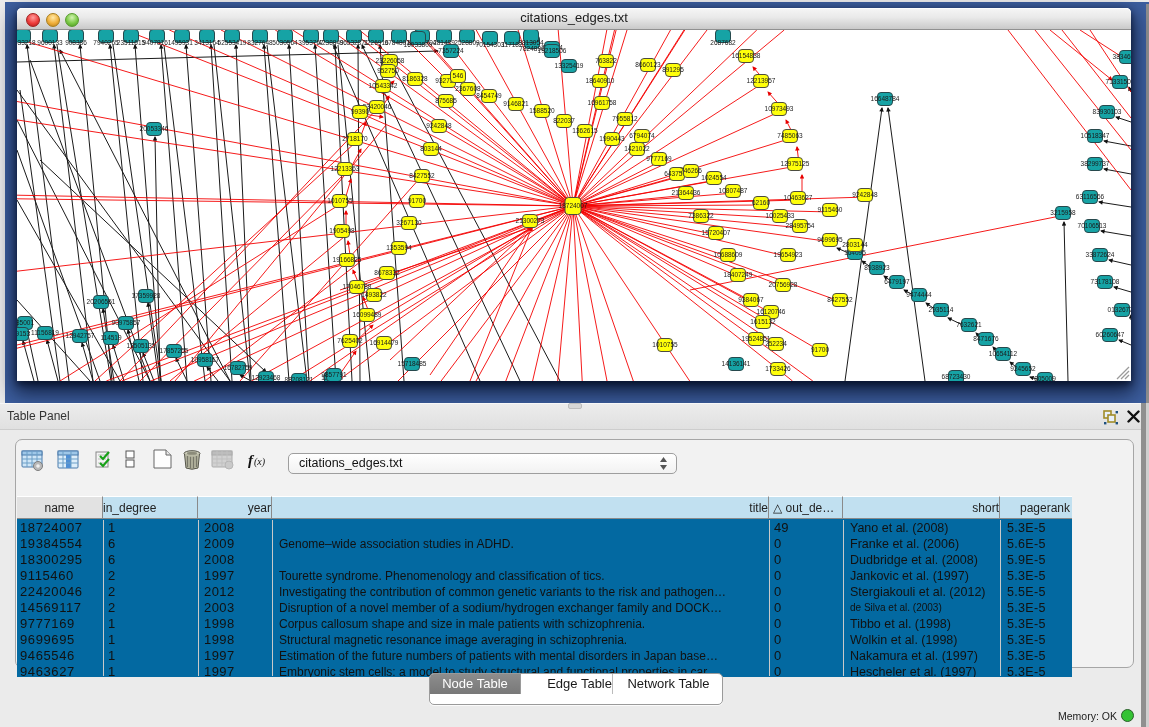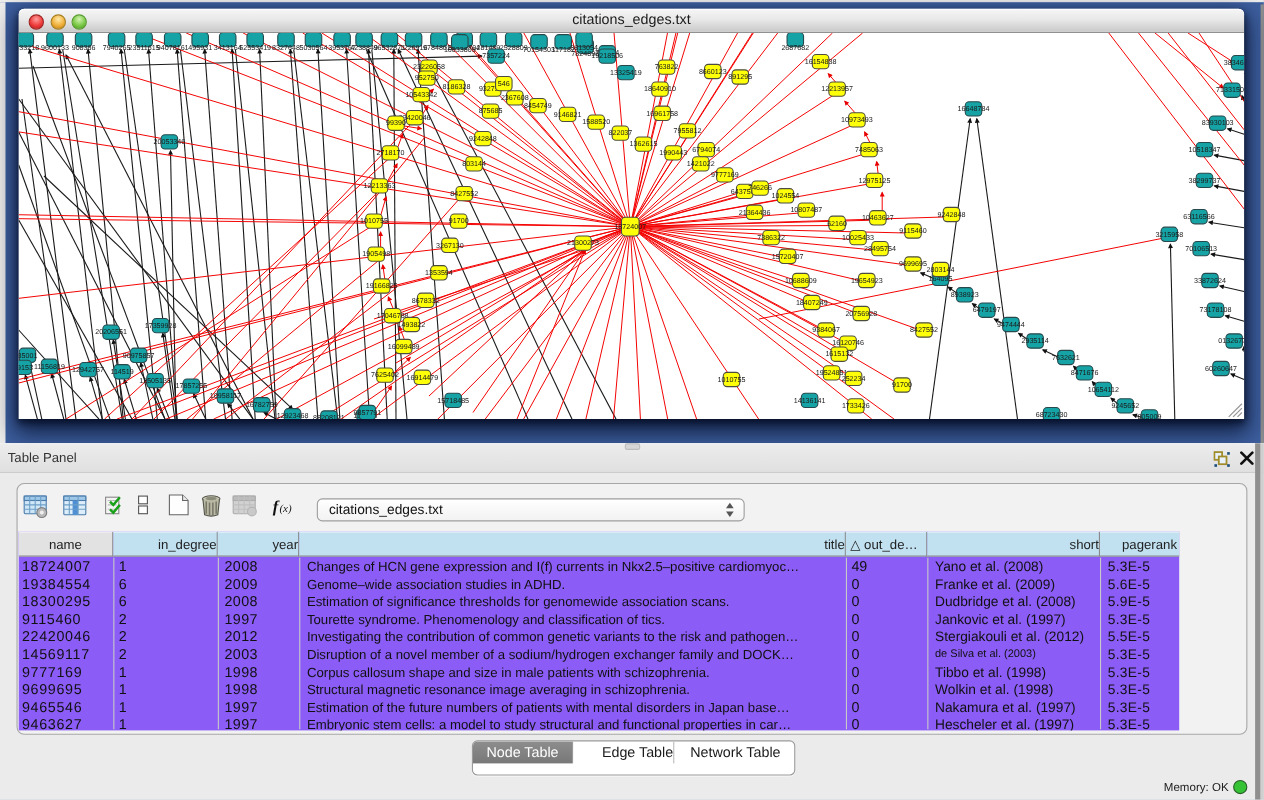--- a/index.html
+++ b/index.html
@@ -638,61 +638,59 @@
 </svg>
 
   <div class="abs" style="left:272px;top:13px;width:389px;height:21px;background:linear-gradient(#ffffff,#f2f2f2);border:1px solid #9e9e9e;border-radius:5px;box-sizing:border-box">
     <div class="abs" style="left:10px;top:2px;font-size:12.5px;color:#111">citations_edges.txt</div>
     <svg width="9" height="13" viewBox="0 0 9 13" style="position:absolute;right:8px;top:3px">
       <path d="M4.5 0 L8 5 H1 Z" fill="#555"></path>
         <path d="M4.5 13 L1 8 H8 Z" fill="#555"></path>
     </svg>
   </div>
 
-  <div class="abs" style="left:1px;top:43px;width:1055px;height:181px;background:#8b5cf6;overflow:hidden">
+  <div class="abs" style="left:1px;top:56px;width:1055px;height:181px;background:#0369a1;overflow:hidden">
     <div class="abs" style="left:0;top:0;width:1117px;height:23px">
         <div style="position:absolute;left:0px;top:0;width:86px;height:23px;background:#e2e2e2;border-right:1px solid #8a8a8a;border-top:1px solid #fff;border-bottom:1px solid #8a8a8a;font-size:12px;color:#222;text-align:center;line-height:22px;box-sizing:border-box;white-space:nowrap;overflow:hidden">name</div>
-<div style="position:absolute;left:86px;top:0;width:95px;height:23px;background:#c1e0f0;border-right:1px solid #8a8a8a;border-top:1px solid #fff;border-bottom:1px solid #8a8a8a;font-size:12px;color:#222;text-align:right;line-height:22px;box-sizing:border-box;white-space:nowrap;overflow:hidden">in_degree</div>
+<div style="position:absolute;left:86px;top:0;width:95px;height:23px;background:#c1e0f0;border-right:1px solid #8a8a8a;border-top:1px solid #fff;border-bottom:1px solid #8a8a8a;font-size:12px;color:#222;text-align:left;line-height:22px;box-sizing:border-box;white-space:nowrap;overflow:hidden">in_degree</div>
 <div style="position:absolute;left:181px;top:0;width:74px;height:23px;background:#c1e0f0;border-right:1px solid #8a8a8a;border-top:1px solid #fff;border-bottom:1px solid #8a8a8a;font-size:12px;color:#222;text-align:right;line-height:22px;box-sizing:border-box;white-space:nowrap;overflow:hidden">year</div>
 <div style="position:absolute;left:255px;top:0;width:497px;height:23px;background:#c1e0f0;border-right:1px solid #8a8a8a;border-top:1px solid #fff;border-bottom:1px solid #8a8a8a;font-size:12px;color:#222;text-align:right;line-height:22px;box-sizing:border-box;white-space:nowrap;overflow:hidden">title</div>
 <div style="position:absolute;left:752px;top:0;width:74px;height:23px;background:#c1e0f0;border-right:1px solid #8a8a8a;border-top:1px solid #fff;border-bottom:1px solid #8a8a8a;font-size:12px;color:#222;text-align:left;padding-left:4px;line-height:22px;box-sizing:border-box;white-space:nowrap;overflow:hidden">△ out_de…</div>
 <div style="position:absolute;left:826px;top:0;width:157px;height:23px;background:#c1e0f0;border-right:1px solid #8a8a8a;border-top:1px solid #fff;border-bottom:1px solid #8a8a8a;font-size:12px;color:#222;text-align:right;line-height:22px;box-sizing:border-box;white-space:nowrap;overflow:hidden">short</div>
 <div style="position:absolute;left:983px;top:0;width:91px;height:23px;background:#c1e0f0;border-right:1px solid #8a8a8a;border-top:1px solid #fff;border-bottom:1px solid #8a8a8a;font-size:12px;color:#222;text-align:center;line-height:22px;box-sizing:border-box;white-space:nowrap;overflow:hidden">pagerank</div>
       </div>
     <div class="abs" style="left:0;top:24px;width:1099px;height:156px">
       <div style="position:absolute;left:86px;top:0;width:1px;height:156px;background:#c9c9c9"></div>
 <div style="position:absolute;left:181px;top:0;width:1px;height:156px;background:#c9c9c9"></div>
 <div style="position:absolute;left:255px;top:0;width:1px;height:156px;background:#c9c9c9"></div>
 <div style="position:absolute;left:752px;top:0;width:1px;height:156px;background:#c9c9c9"></div>
 <div style="position:absolute;left:826px;top:0;width:1px;height:156px;background:#c9c9c9"></div>
 <div style="position:absolute;left:983px;top:0;width:1px;height:156px;background:#c9c9c9"></div>
 <div style="position:absolute;left:1074px;top:0;width:1px;height:156px;background:#c9c9c9"></div>
       <div style="position:absolute;left:0;top:0px;width:1099px;height:16px;font-size:12px;line-height:16px;color:#111;white-space:nowrap">
           <span style="position:absolute;left:3px;font-size:13px;letter-spacing:.6px">18724007</span>
           <span style="position:absolute;left:91px;font-size:13px">1</span>
           <span style="position:absolute;left:187px;font-size:13px;letter-spacing:.4px">2008</span>
-          <span style="position:absolute;left:262px;width:494px;overflow:hidden">Changes of HCN gene expression and I(f) currents in Nkx2.5–positive cardiomyoc…</span>
           <span style="position:absolute;left:757px;font-size:13px">49</span>
           <span style="position:absolute;left:833px;font-size:12.5px">Yano et al. (2008)</span>
           <span style="position:absolute;left:990px;font-size:12.5px;letter-spacing:.3px">5.3E-5</span>
         </div>
 <div style="position:absolute;left:0;top:16px;width:1099px;height:16px;font-size:12px;line-height:16px;color:#111;white-space:nowrap">
           <span style="position:absolute;left:3px;font-size:13px;letter-spacing:.6px">19384554</span>
           <span style="position:absolute;left:91px;font-size:13px">6</span>
           <span style="position:absolute;left:187px;font-size:13px;letter-spacing:.4px">2009</span>
           <span style="position:absolute;left:262px;width:494px;overflow:hidden">Genome–wide association studies in ADHD.</span>
           <span style="position:absolute;left:757px;font-size:13px">0</span>
-          <span style="position:absolute;left:833px;font-size:12.5px">Franke et al. (2009)</span>
+          <span style="position:absolute;left:833px;font-size:12.5px">Franke et al. (2006)</span>
           <span style="position:absolute;left:990px;font-size:12.5px;letter-spacing:.3px">5.6E-5</span>
         </div>
 <div style="position:absolute;left:0;top:32px;width:1099px;height:16px;font-size:12px;line-height:16px;color:#111;white-space:nowrap">
           <span style="position:absolute;left:3px;font-size:13px;letter-spacing:.6px">18300295</span>
           <span style="position:absolute;left:91px;font-size:13px">6</span>
           <span style="position:absolute;left:187px;font-size:13px;letter-spacing:.4px">2008</span>
-          <span style="position:absolute;left:262px;width:494px;overflow:hidden">Estimation of significance thresholds for genomewide association scans.</span>
           <span style="position:absolute;left:757px;font-size:13px">0</span>
           <span style="position:absolute;left:833px;font-size:12.5px">Dudbridge et al. (2008)</span>
           <span style="position:absolute;left:990px;font-size:12.5px;letter-spacing:.3px">5.9E-5</span>
         </div>
 <div style="position:absolute;left:0;top:48px;width:1099px;height:16px;font-size:12px;line-height:16px;color:#111;white-space:nowrap">
           <span style="position:absolute;left:3px;font-size:13px;letter-spacing:.6px">9115460</span>
           <span style="position:absolute;left:91px;font-size:13px">2</span>
           <span style="position:absolute;left:187px;font-size:13px;letter-spacing:.4px">1997</span>
           <span style="position:absolute;left:262px;width:494px;overflow:hidden">Tourette syndrome. Phenomenology and classification of tics.</span>
           <span style="position:absolute;left:757px;font-size:13px">0</span>

